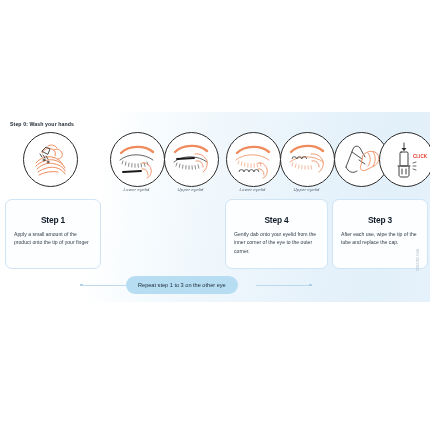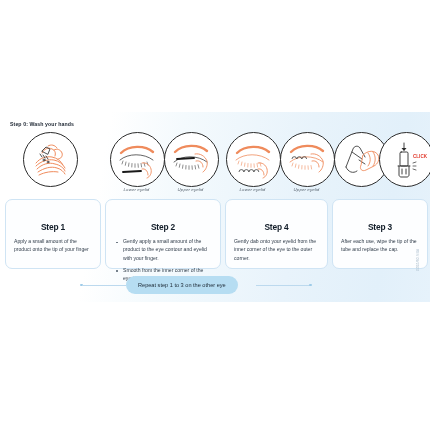--- a/index.html
+++ b/index.html
@@ -46,21 +46,21 @@
   }
   .circ svg{display:block;width:53px;height:53px;}
   
   .cards{position:absolute;left:0;top:199px;width:430px;height:72px;}
   .card{
     position:absolute;top:0;height:70px;
     background:#fdfeff;
     border:0.8px solid #cfe4f4;
     border-radius:7px;
     box-sizing:border-box;
-    padding:22px 8px 6px 8px;
+    padding:15px 8px 6px 8px;
   }
   .card h3{
     margin:0 0 5px 0;
     font-size:8.4px;font-weight:bold;color:#111c28;
     text-align:center;letter-spacing:-.15px;
   }
   .card p{
     margin:0;
     font-size:5.1px;line-height:1.62;color:#2f3b48;
   }
@@ -287,27 +287,20 @@
 
   </div>
 
   <div class="cards">
 
     <div class="card" style="left:5px;width:96px;">
       <h3>Step 1</h3>
       <p>Apply a small amount of the product onto the tip of your finger</p>
     </div>
 
-    <div class="card" style="left:105px;width:116px;">
-      <h3>Step 2</h3>
-      <ul class="bullets">
-        <li>Gently apply a small amount of the product to the eye contour and eyelid with your finger.</li>
-        <li>Smooth from the inner corner of the eye to the outer corner.</li>
-      </ul>
-    </div>
 
     <div class="card" style="left:225px;width:103px;">
       <h3>Step 4</h3>
       <p>Gently dab onto your eyelid from the inner corner of the eye to the outer corner.</p>
     </div>
 
     <div class="card" style="left:332px;width:96px;">
       <h3>Step 3</h3>
       <p>After each use, wipe the tip of the tube and replace the cap.</p>
     </div>

